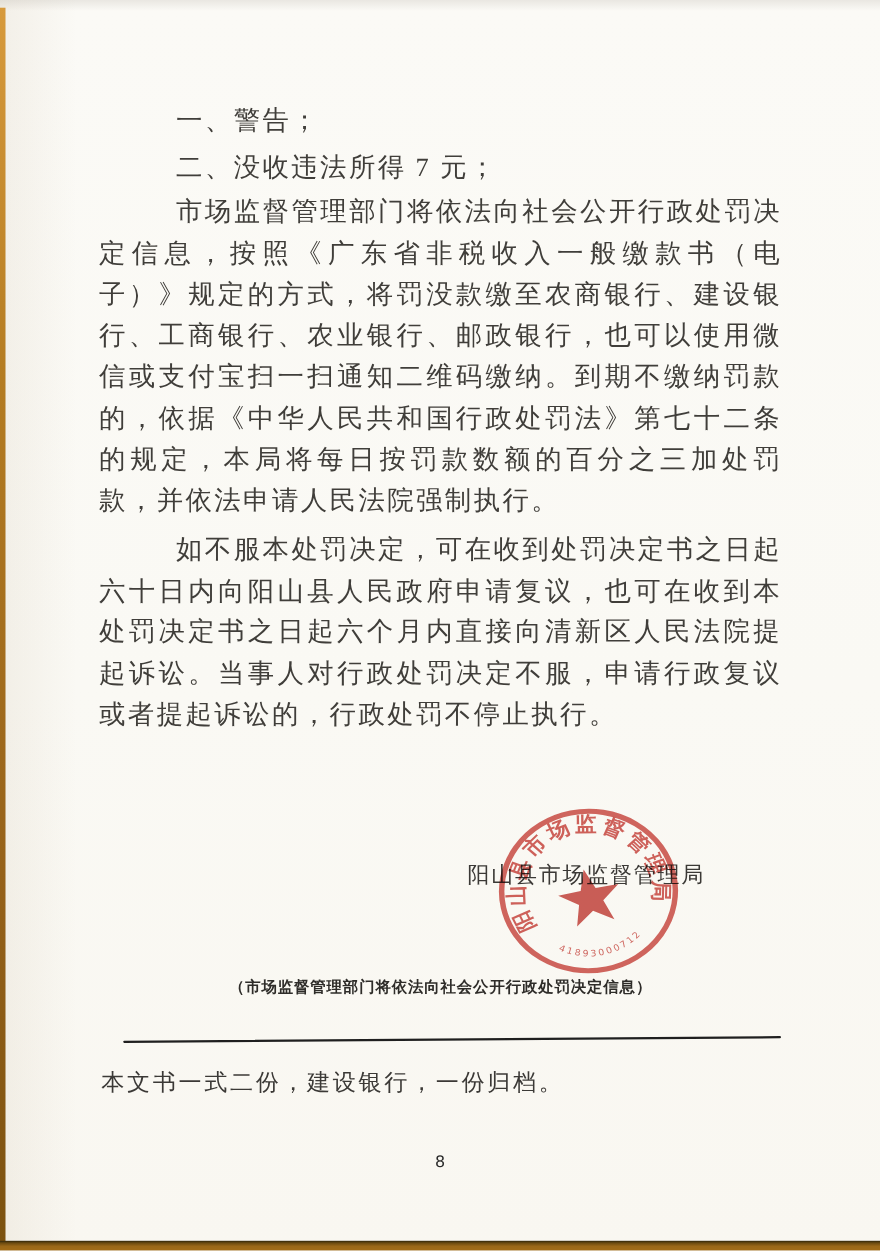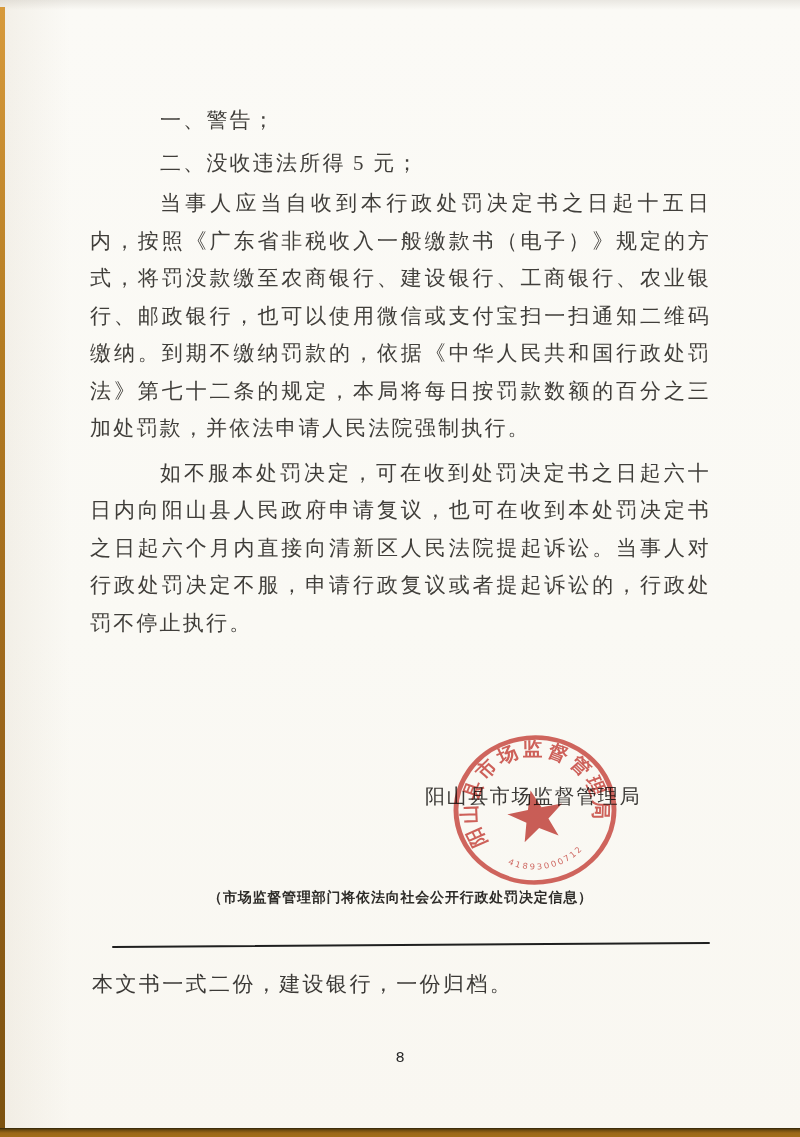--- a/index.html
+++ b/index.html
@@ -18,22 +18,22 @@
   .edge-left{
     position:absolute;left:0;top:7px;bottom:8px;width:5px;
     background:linear-gradient(180deg,#d79a3c 0%, #b47c22 30%, #96621a 70%, #7c5210 100%);
   }
   .edge-bottom{
     position:absolute;left:0;right:0;bottom:0;height:9px;
     background:linear-gradient(180deg,#2f250a 0%, #6b4a10 22%, #9a6718 55%, #a26d18 100%);
   }
   
   .content{
-    position:absolute;left:90px;top:99px;width:621px;
-    font-size:21px;color:#403e3a;letter-spacing:2.2px;
+    position:absolute;left:90px;top:89px;width:621px;
+    font-size:24px;color:#403e3a;letter-spacing:2.2px;
     text-align:justify;text-justify:inter-character;
   }
   .content p{margin:0;padding:0;}
   .item{line-height:43px;text-indent:70px;}
   .total{line-height:40px;text-indent:67px;}
   .para{line-height:37.5px;text-indent:70px;}
   .para2{margin-top:7px !important;}
   
   .signature{
     position:absolute;left:418px;top:776px;width:230px;
@@ -72,22 +72,22 @@
 </style>
 </head>
 <body>
 
 <div class="page">
 
   <div class="edge-left"></div>
 
   <div class="content">
     <p class="item">一、警告；</p>
-    <p class="item">二、没收违法所得 5 元；</p>
-    <p class="para">当事人应当自收到本行政处罚决定书之日起十五日内，按照《广东省非税收入一般缴款书（电子）》规定的方式，将罚没款缴至农商银行、建设银行、工商银行、农业银行、邮政银行，也可以使用微信或支付宝扫一扫通知二维码缴纳。到期不缴纳罚款的，依据《中华人民共和国行政处罚法》第七十二条的规定，本局将每日按罚款数额的百分之三加处罚款，并依法申请人民法院强制执行。</p>
+    <p class="item">二、没收违法所得 7 元；</p>
+    <p class="para">市场监督管理部门将依法向社会公开行政处罚决定信息，按照《广东省非税收入一般缴款书（电子）》规定的方式，将罚没款缴至农商银行、建设银行、工商银行、农业银行、邮政银行，也可以使用微信或支付宝扫一扫通知二维码缴纳。到期不缴纳罚款的，依据《中华人民共和国行政处罚法》第七十二条的规定，本局将每日按罚款数额的百分之三加处罚款，并依法申请人民法院强制执行。</p>
     <p class="para para2">如不服本处罚决定，可在收到处罚决定书之日起六十日内向阳山县人民政府申请复议，也可在收到本处罚决定书之日起六个月内直接向清新区人民法院提起诉讼。当事人对行政处罚决定不服，申请行政复议或者提起诉讼的，行政处罚不停止执行。</p>
   </div>
 
   <div class="signature">
     <div>阳山县市场监督管理局</div>
   </div>
 
   <div class="seal">
     <svg viewBox="-84 -84 168 168" preserveAspectRatio="none">
       <g transform="rotate(-12)">

